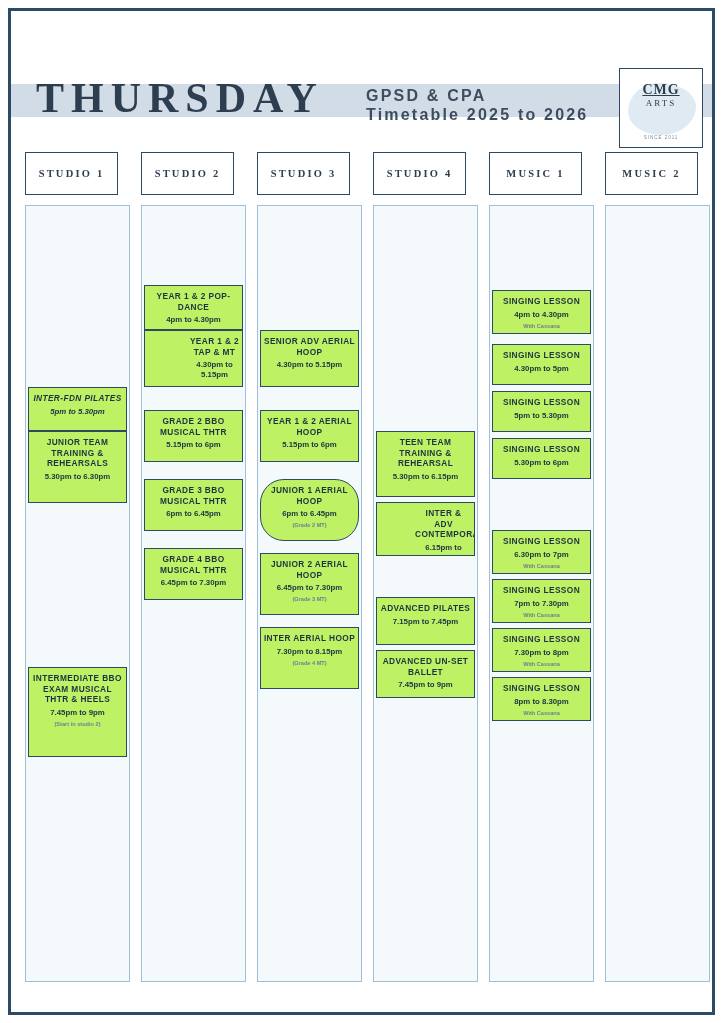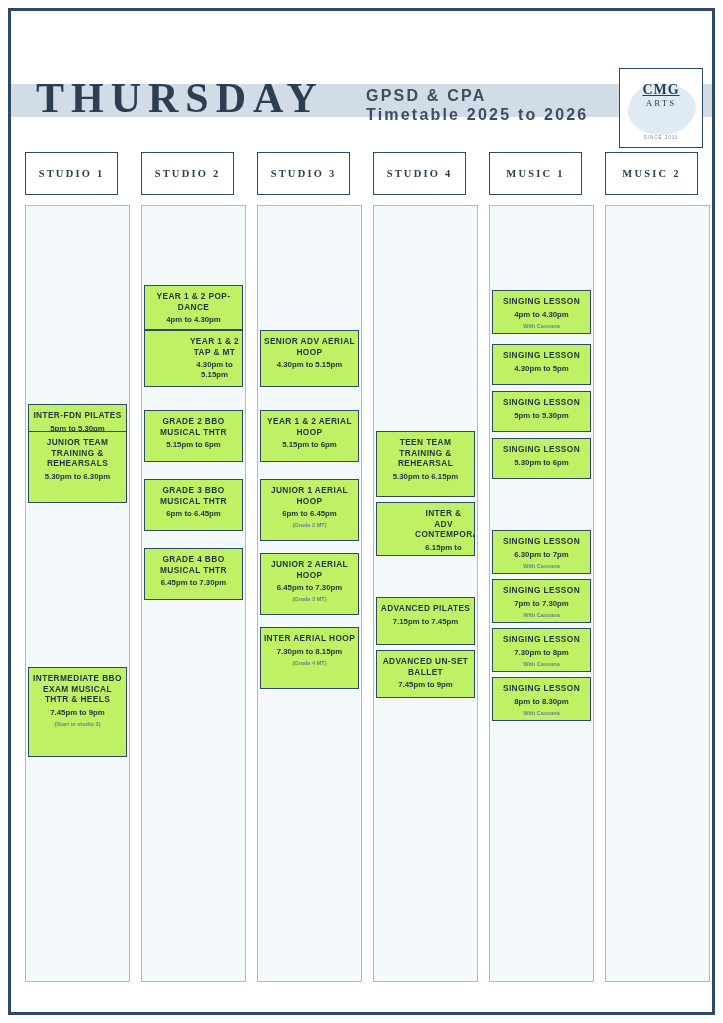--- a/index.html
+++ b/index.html
@@ -227,21 +227,21 @@
       <div class="logo-arts">ARTS</div>
       <div class="logo-since">SINCE 2011</div>
     </div>
   </div>
 
   <div class="columns" id="columns">
       <div class="col">
         <div class="col-head">STUDIO 1</div>
         <div class="col-body"></div>
         <div class="slot-layer">
-          <div class="slot" style="top: 199px; height: 44px;">
+          <div class="slot" style="top: 182px; height: 44px; font-style: italic;">
             <div class="t">INTER-FDN PILATES</div>
             <div class="time">5pm to 5.30pm</div>
           </div>
           <div class="slot" style="top: 226px; height: 72px;">
             <div class="t">JUNIOR TEAM TRAINING &amp; REHEARSALS</div>
             <div class="time">5.30pm to 6.30pm</div>
           </div>
           <div class="slot" style="top: 462px; height: 90px;">
             <div class="t">INTERMEDIATE BBO EXAM MUSICAL THTR &amp; HEELS</div>
             <div class="time">7.45pm to 9pm</div>
@@ -280,21 +280,21 @@
         <div class="col-body"></div>
         <div class="slot-layer">
           <div class="slot" style="top: 125px; height: 57px;">
             <div class="t">SENIOR ADV AERIAL HOOP</div>
             <div class="time">4.30pm to 5.15pm</div>
           </div>
           <div class="slot" style="top: 205px; height: 52px;">
             <div class="t">YEAR 1 &amp; 2 AERIAL HOOP</div>
             <div class="time">5.15pm to 6pm</div>
           </div>
-          <div class="slot" style="top: 274px; height: 62px;">
+          <div class="slot" style="top: 274px; height: 62px; border-radius: 24px;">
             <div class="t">JUNIOR 1 AERIAL HOOP</div>
             <div class="time">6pm to 6.45pm</div>
             <div class="note">(Grade 2 MT)</div>
           </div>
           <div class="slot" style="top: 348px; height: 62px;">
             <div class="t">JUNIOR 2 AERIAL HOOP</div>
             <div class="time">6.45pm to 7.30pm</div>
             <div class="note">(Grade 3 MT)</div>
           </div>
           <div class="slot" style="top: 422px; height: 62px;">

